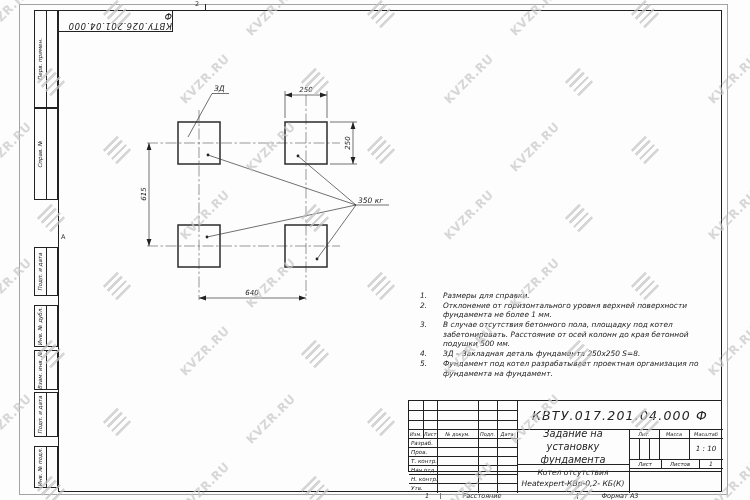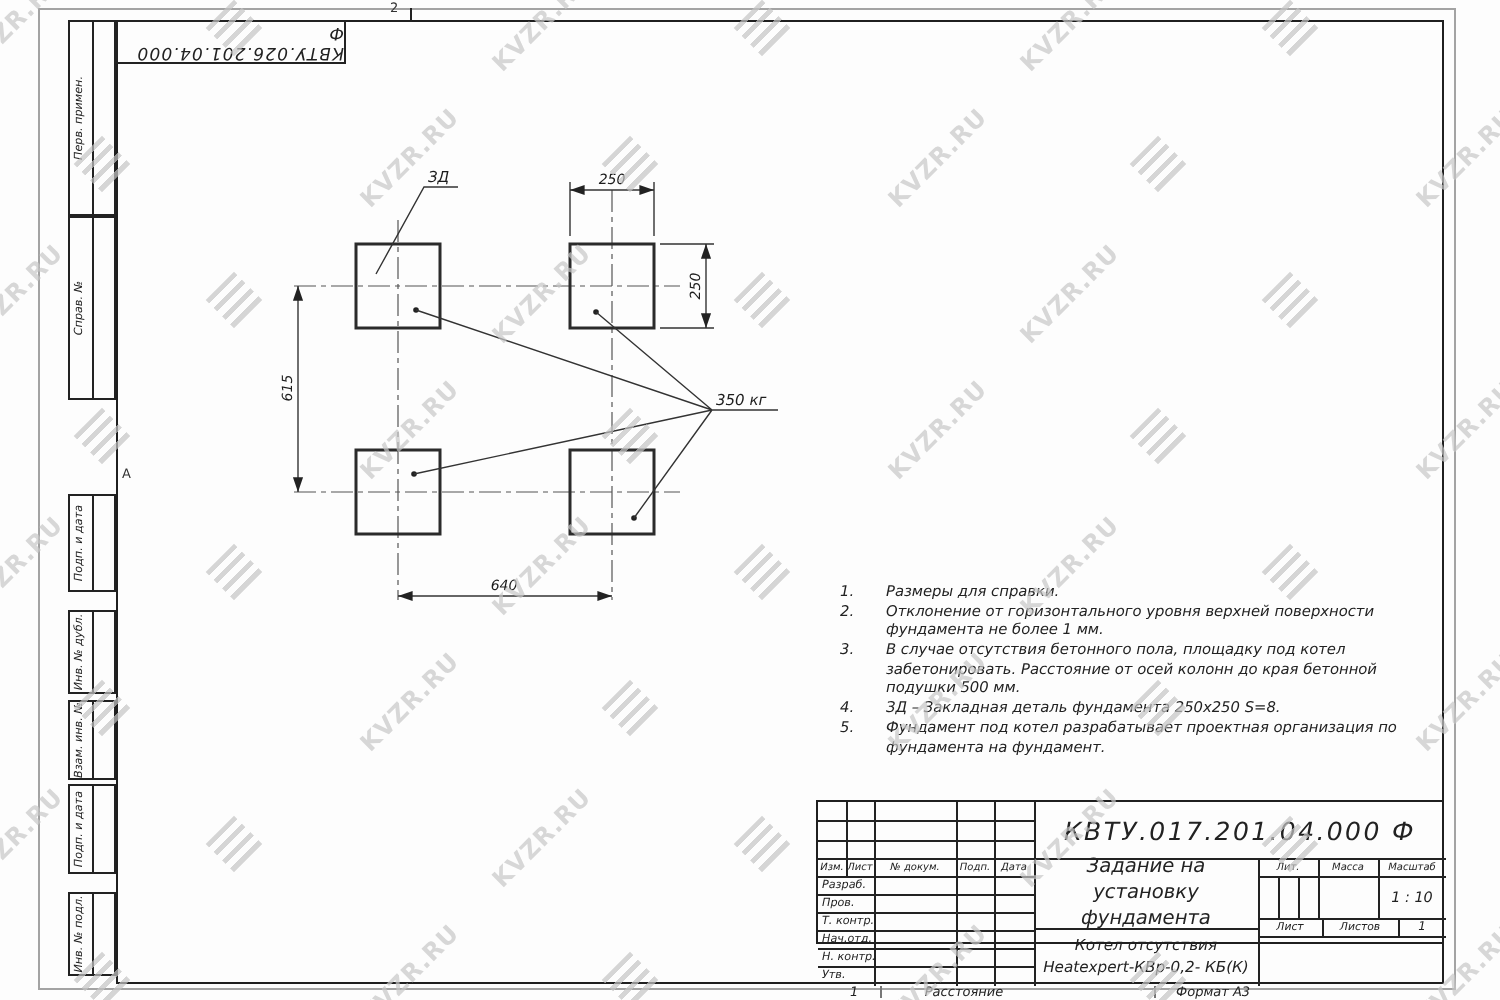--- a/index.html
+++ b/index.html
@@ -214,21 +214,21 @@
   <div class="cell" style="left:220px;top:58px;width:32px;height:9px;font-size:5.4px">Лист</div>
   <div class="cell" style="left:252px;top:58px;width:38px;height:9px;font-size:5.4px">Листов</div>
   <div class="cell" style="left:290px;top:58px;width:24px;height:9px;font-size:6px">1</div>
 
 </div>
 
 <div class="abs foot" style="left:425px;top:492px">1</div>
 <div class="abs l" style="left:440px;top:493px;width:1px;height:6px;background:#777"></div>
 <div class="abs foot" style="left:452px;top:492px;width:60px;text-align:center">Расстояние</div>
 <div class="abs l" style="left:577px;top:493px;width:1px;height:6px;background:#777"></div>
-<div class="abs foot" style="left:588px;top:492px;width:64px;">Формат А3</div>
+<div class="abs foot" style="left:588px;top:492px;width:64px;text-align:center">Формат А3</div>
 
 <div id="wm">
     <div class="wm-t" style="left: -25px; top: 4px;">KVZR.RU</div>
     <div class="wm-g" style="left: 107px; top: 4px;"></div>
     <div class="wm-t" style="left: 239px; top: 4px;">KVZR.RU</div>
     <div class="wm-g" style="left: 371px; top: 4px;"></div>
     <div class="wm-t" style="left: 503px; top: 4px;">KVZR.RU</div>
     <div class="wm-g" style="left: 635px; top: 4px;"></div>
     <div class="wm-g" style="left: 41px; top: 72px;"></div>
     <div class="wm-t" style="left: 173px; top: 72px;">KVZR.RU</div>

